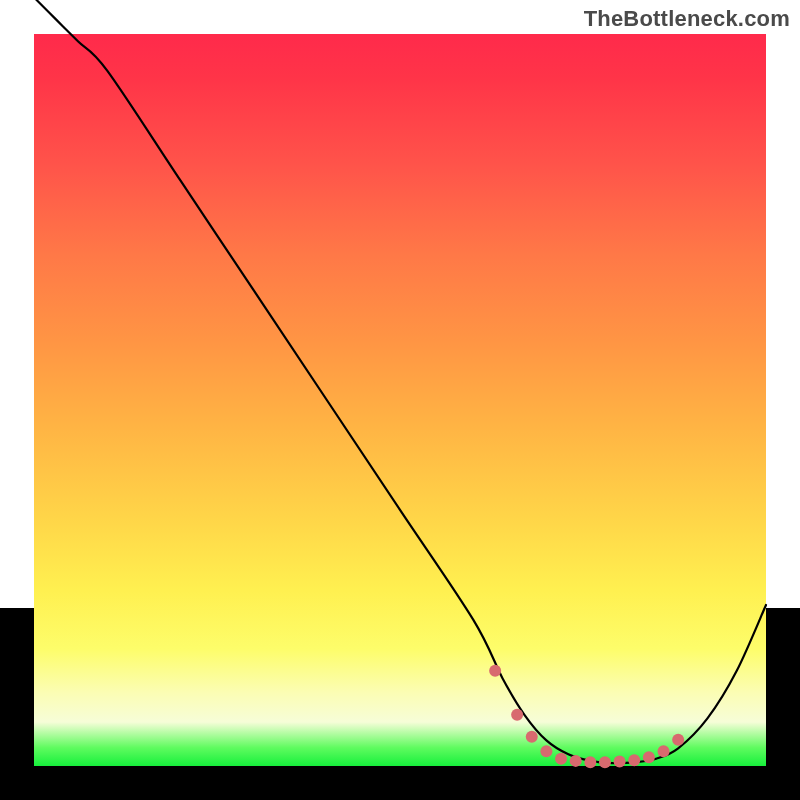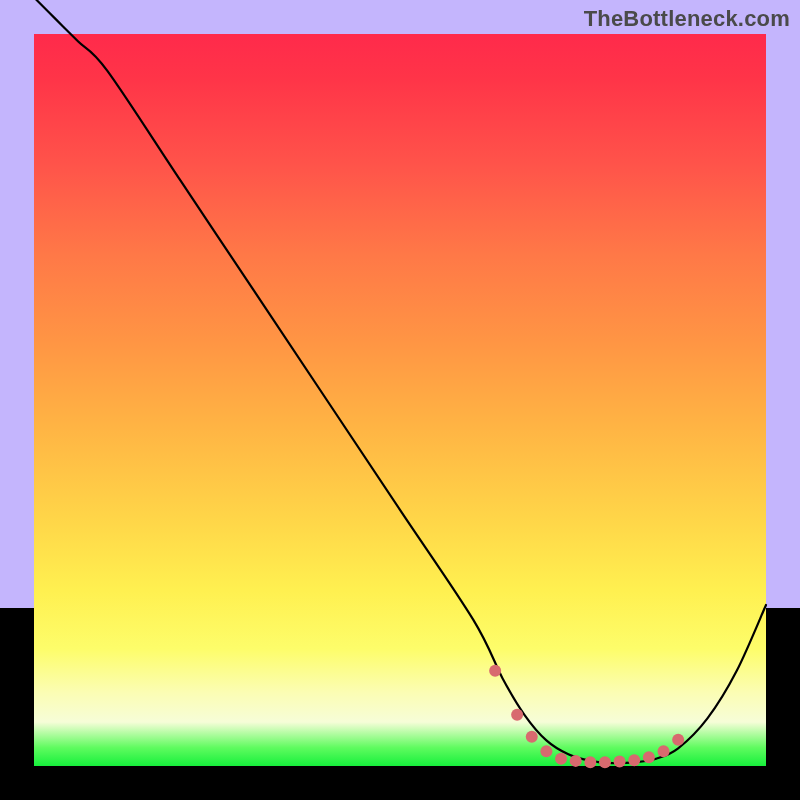--- a/index.html
+++ b/index.html
@@ -12,21 +12,21 @@
     font-size: 22px;
     font-weight: 600;
     color: #4a4a4a;
     letter-spacing: 0.2px;
     z-index: 20;
   }
   .frame {
     position: absolute;
     top: 0; left: 0;
     width: 800px; height: 608px;
-    background: #c4b5fd;
+    background: #ffffff;
   }
   .plot {
     position: absolute;
     background: linear-gradient(to bottom,
       #ff2a4b 0%,
       #ff3448 6%,
       #ff544a 18%,
       #ff7847 30%,
       #ff9544 42%,
       #ffb544 54%,

